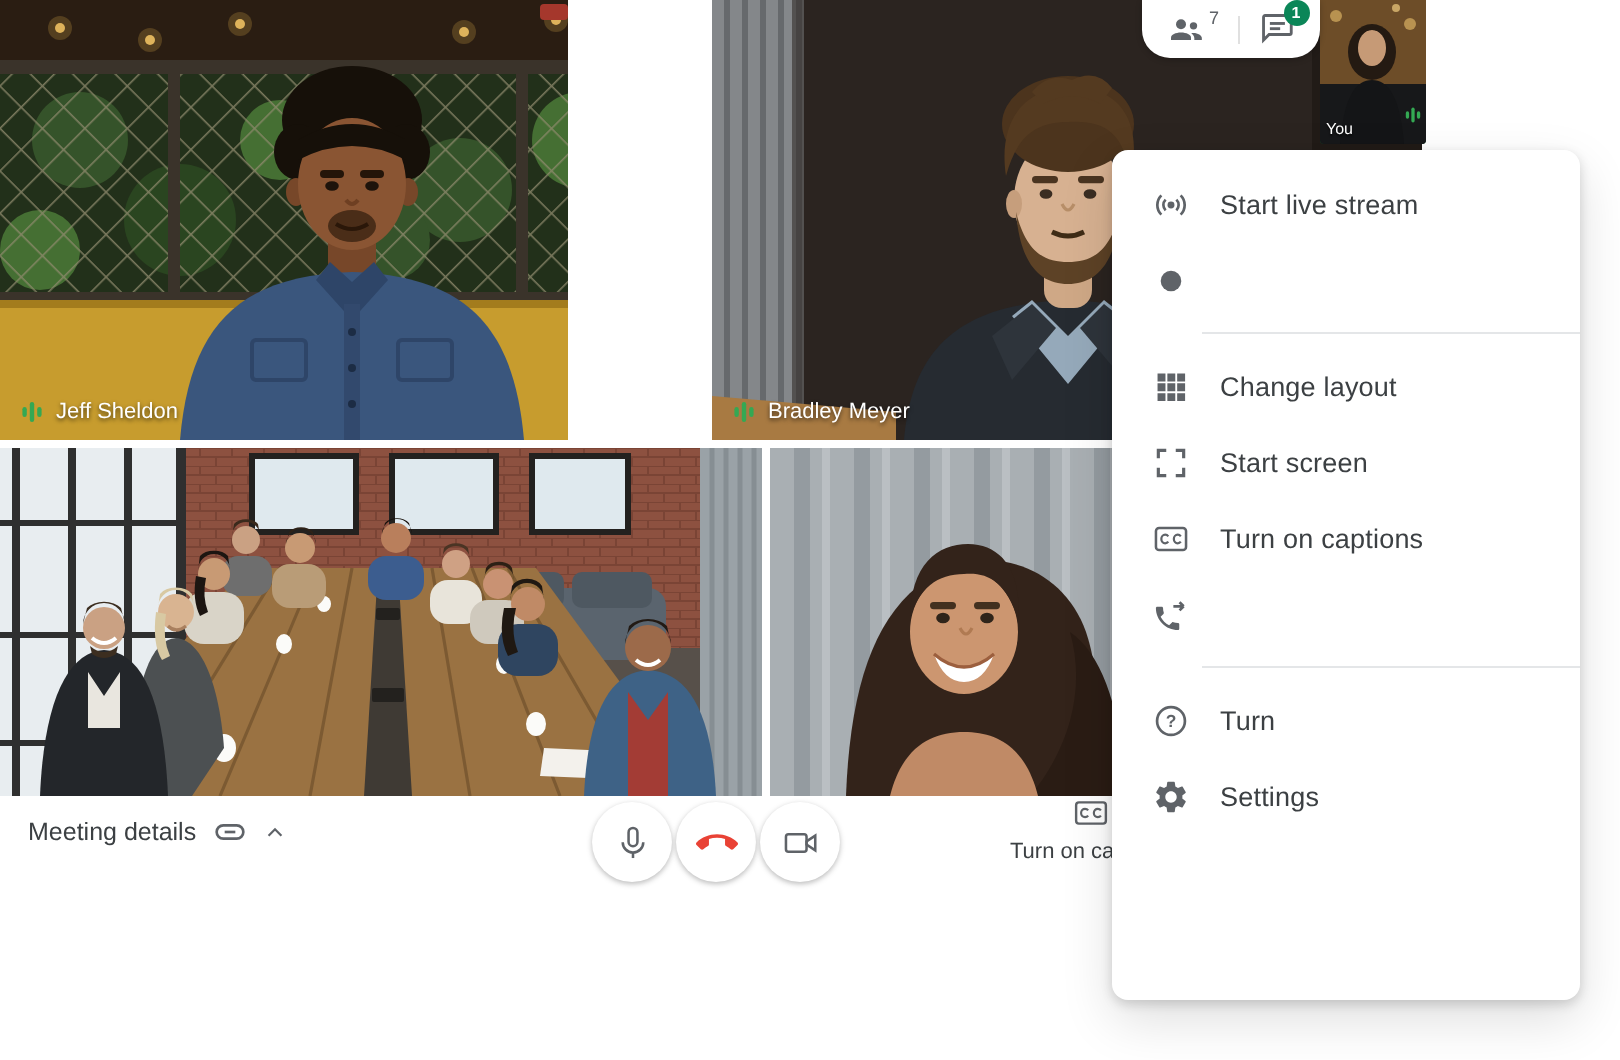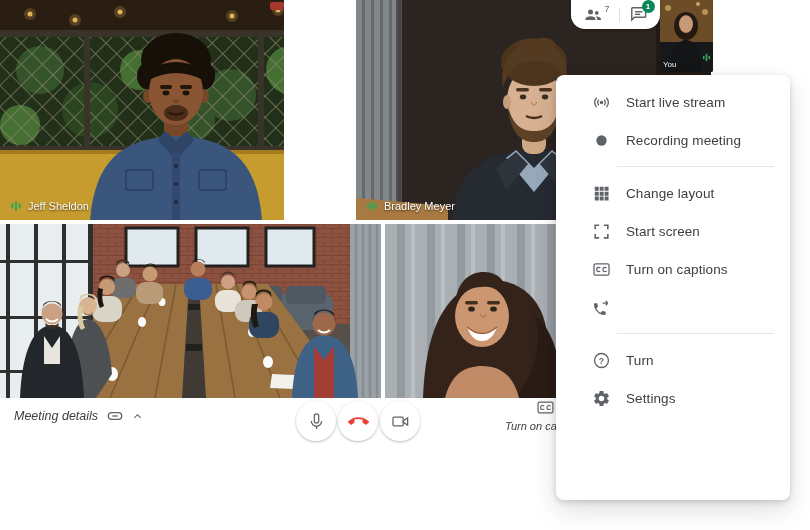--- a/index.html
+++ b/index.html
@@ -39,41 +39,41 @@
   .self{
     position:absolute;left:660px;top:0;width:53px;height:72px;z-index:24;
     overflow:hidden;border-radius:0 0 2px 2px;background:#14532d;
   }
   .self-label{
     position:absolute;left:3px;bottom:3px;font-size:8px;color:#fff;
     text-shadow:0 1px 1px rgba(0,0,0,.7);
   }
   .self-mic{position:absolute;right:2px;bottom:10px;}
   
-  .bottom-bar{position:absolute;left:0;top:398px;width:751px;height:132px;background:#fff;z-index:5;font-style:italic;}
+  .bottom-bar{position:absolute;left:0;top:398px;width:751px;height:132px;background:#fff;z-index:5;}
   .meeting-details{
     position:absolute;left:14px;top:11px;display:flex;align-items:center;gap:9px;
     font-size:12.5px;color:#3c4043;cursor:pointer;
   }
   .ctl{
     position:absolute;top:3px;width:40px;height:40px;border-radius:50%;background:#fff;
     box-shadow:0 1px 3px rgba(0,0,0,.18),0 1px 2px rgba(0,0,0,.1);
     display:flex;align-items:center;justify-content:center;cursor:pointer;
   }
   #ctl-mic{left:296px;} #ctl-hangup{left:338px;} #ctl-cam{left:380px;}
   .captions-ctl{
     position:absolute;left:505px;top:2px;width:80px;text-align:center;cursor:pointer;
   }
   .captions-ctl .cap-label{
     display:block;margin-top:2px;font-size:11px;color:#3c4043;white-space:nowrap;
   }
   
   .menu{
     position:absolute;left:556px;top:75px;width:234px;height:425px;z-index:30;
-    background:#fff;border-radius:8px;box-sizing:border-box;padding:8px 16px;
+    background:#fff;border-radius:8px;box-sizing:border-box;padding:8px 0;
     box-shadow:0 2px 6px rgba(0,0,0,.16),0 10px 26px rgba(0,0,0,.13);
   }
   .menu-item{height:38px;display:flex;align-items:center;padding:0 12px 0 20px;gap:15px;cursor:pointer;}
   .menu-item svg{width:19px;height:19px;flex:none;}
   .menu-label{font-size:13.5px;color:#3c4043;letter-spacing:.1px;white-space:nowrap;}
   .menu-divider{height:1px;background:#e4e6e8;margin:7px 0 7px 45px;}
 </style>
 </head>
 <body>
 
@@ -412,21 +412,20 @@
     <svg viewBox="0 0 24 24" fill="none" stroke="#5f6368" stroke-width="1.7">
       <circle cx="12" cy="12" r="2.2" fill="#5f6368" stroke="none"></circle>
       <path d="M8.6 8.6a4.8 4.8 0 000 6.8M15.4 8.6a4.8 4.8 0 010 6.8M5.9 5.9a8.6 8.6 0 000 12.2M18.1 5.9a8.6 8.6 0 010 12.2"></path>
     </svg>
     <span class="menu-label">Start live stream</span>
   </div>
   <div class="menu-item">
     <svg viewBox="0 0 24 24">
       <circle cx="12" cy="12" r="6.5" fill="#5f6368"></circle>
     </svg>
-    <span class="menu-label">Recording meeting</span>
   </div>
 
   <div class="menu-divider"></div>
 
   <div class="menu-item">
     <svg viewBox="0 0 24 24" fill="#5f6368">
       <path d="M3.5 3.5h5v5h-5zM9.7 3.5h5v5h-5zM15.9 3.5h5v5h-5zM3.5 9.7h5v5h-5zM9.7 9.7h5v5h-5zM15.9 9.7h5v5h-5zM3.5 15.9h5v5h-5zM9.7 15.9h5v5h-5zM15.9 15.9h5v5h-5z"></path>
     </svg>
     <span class="menu-label">Change layout</span>
   </div>

